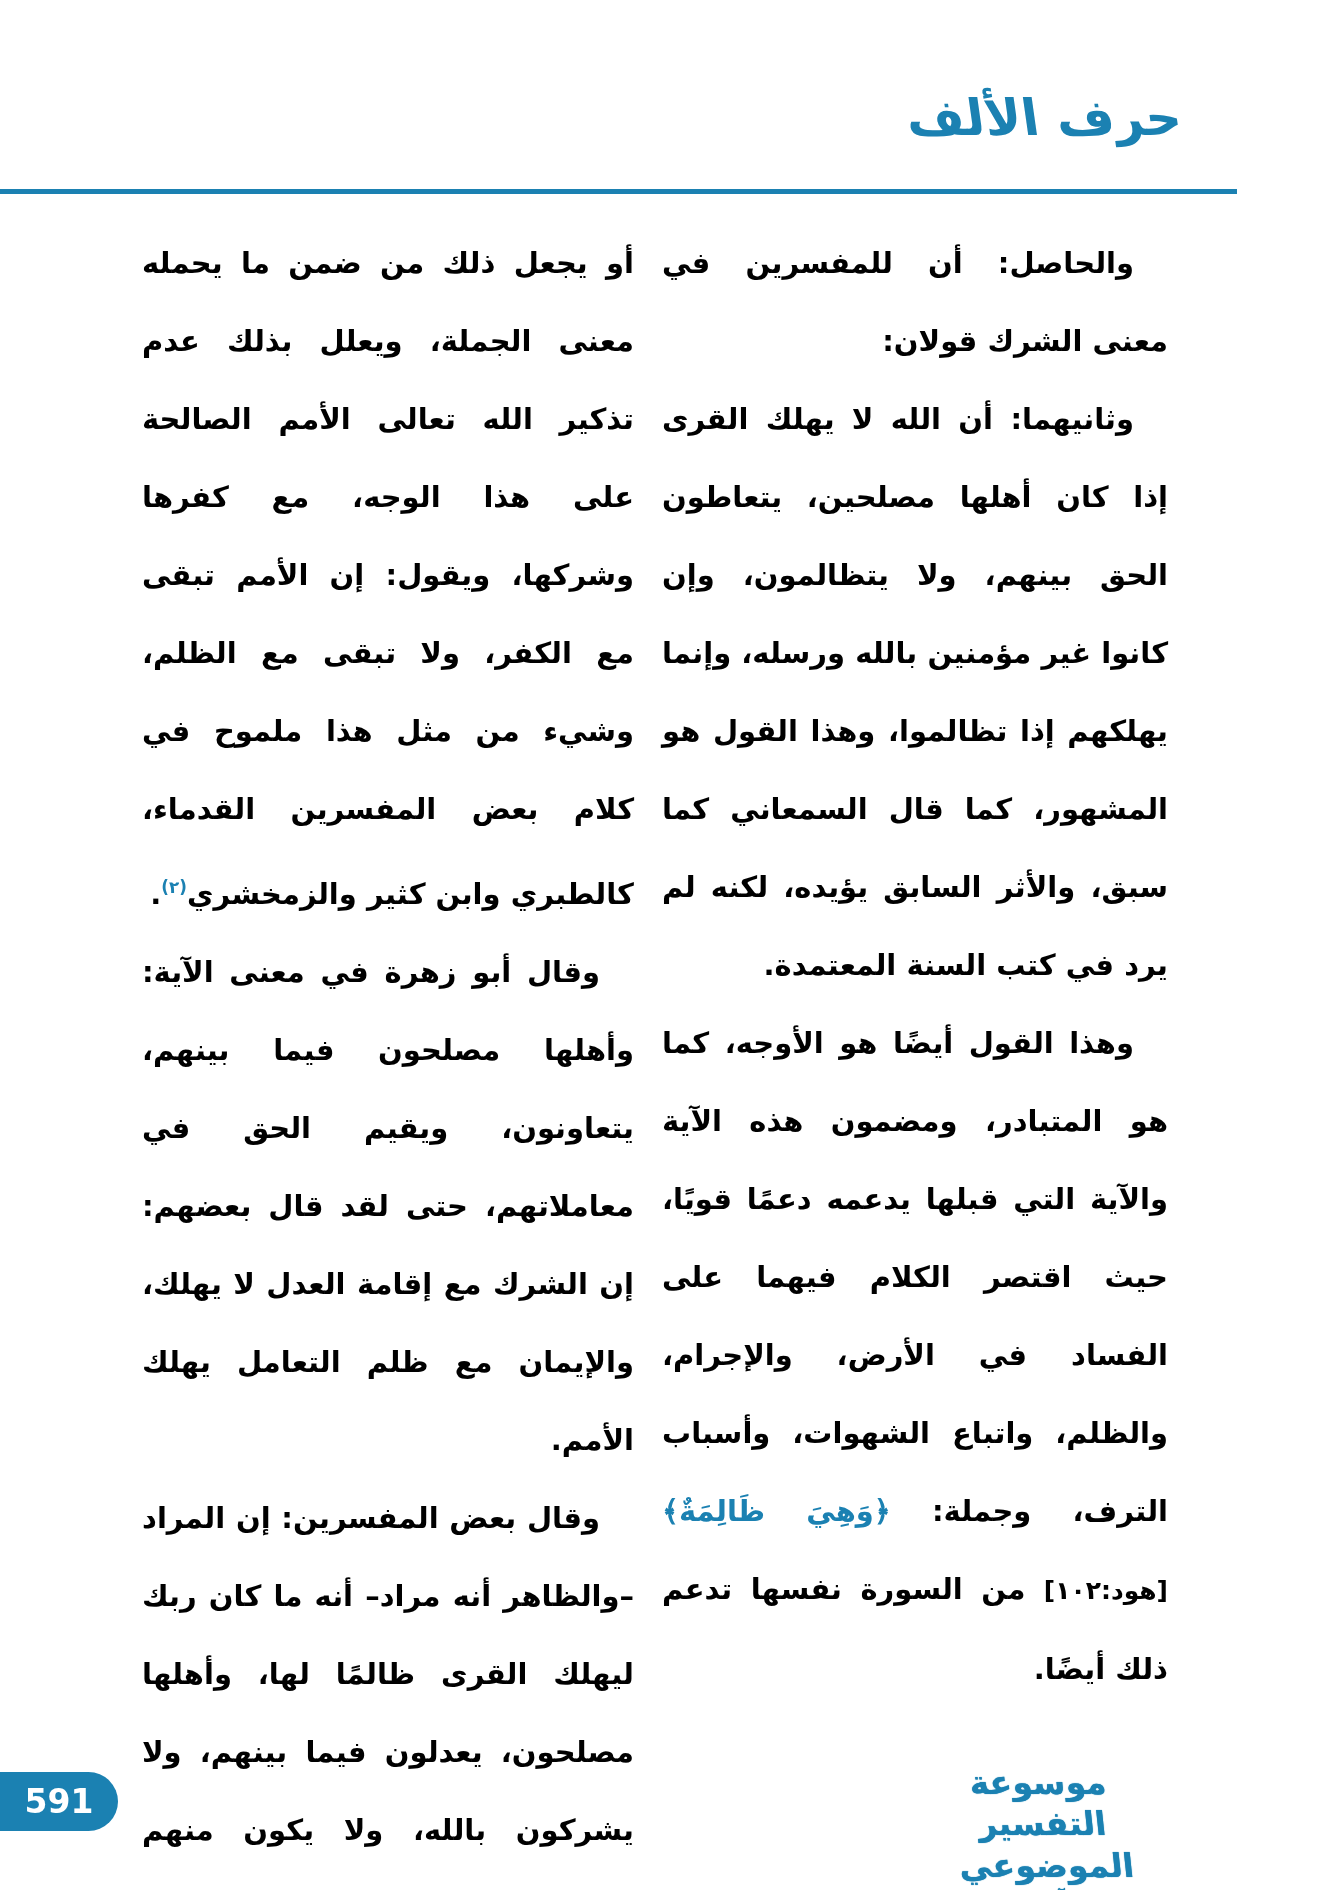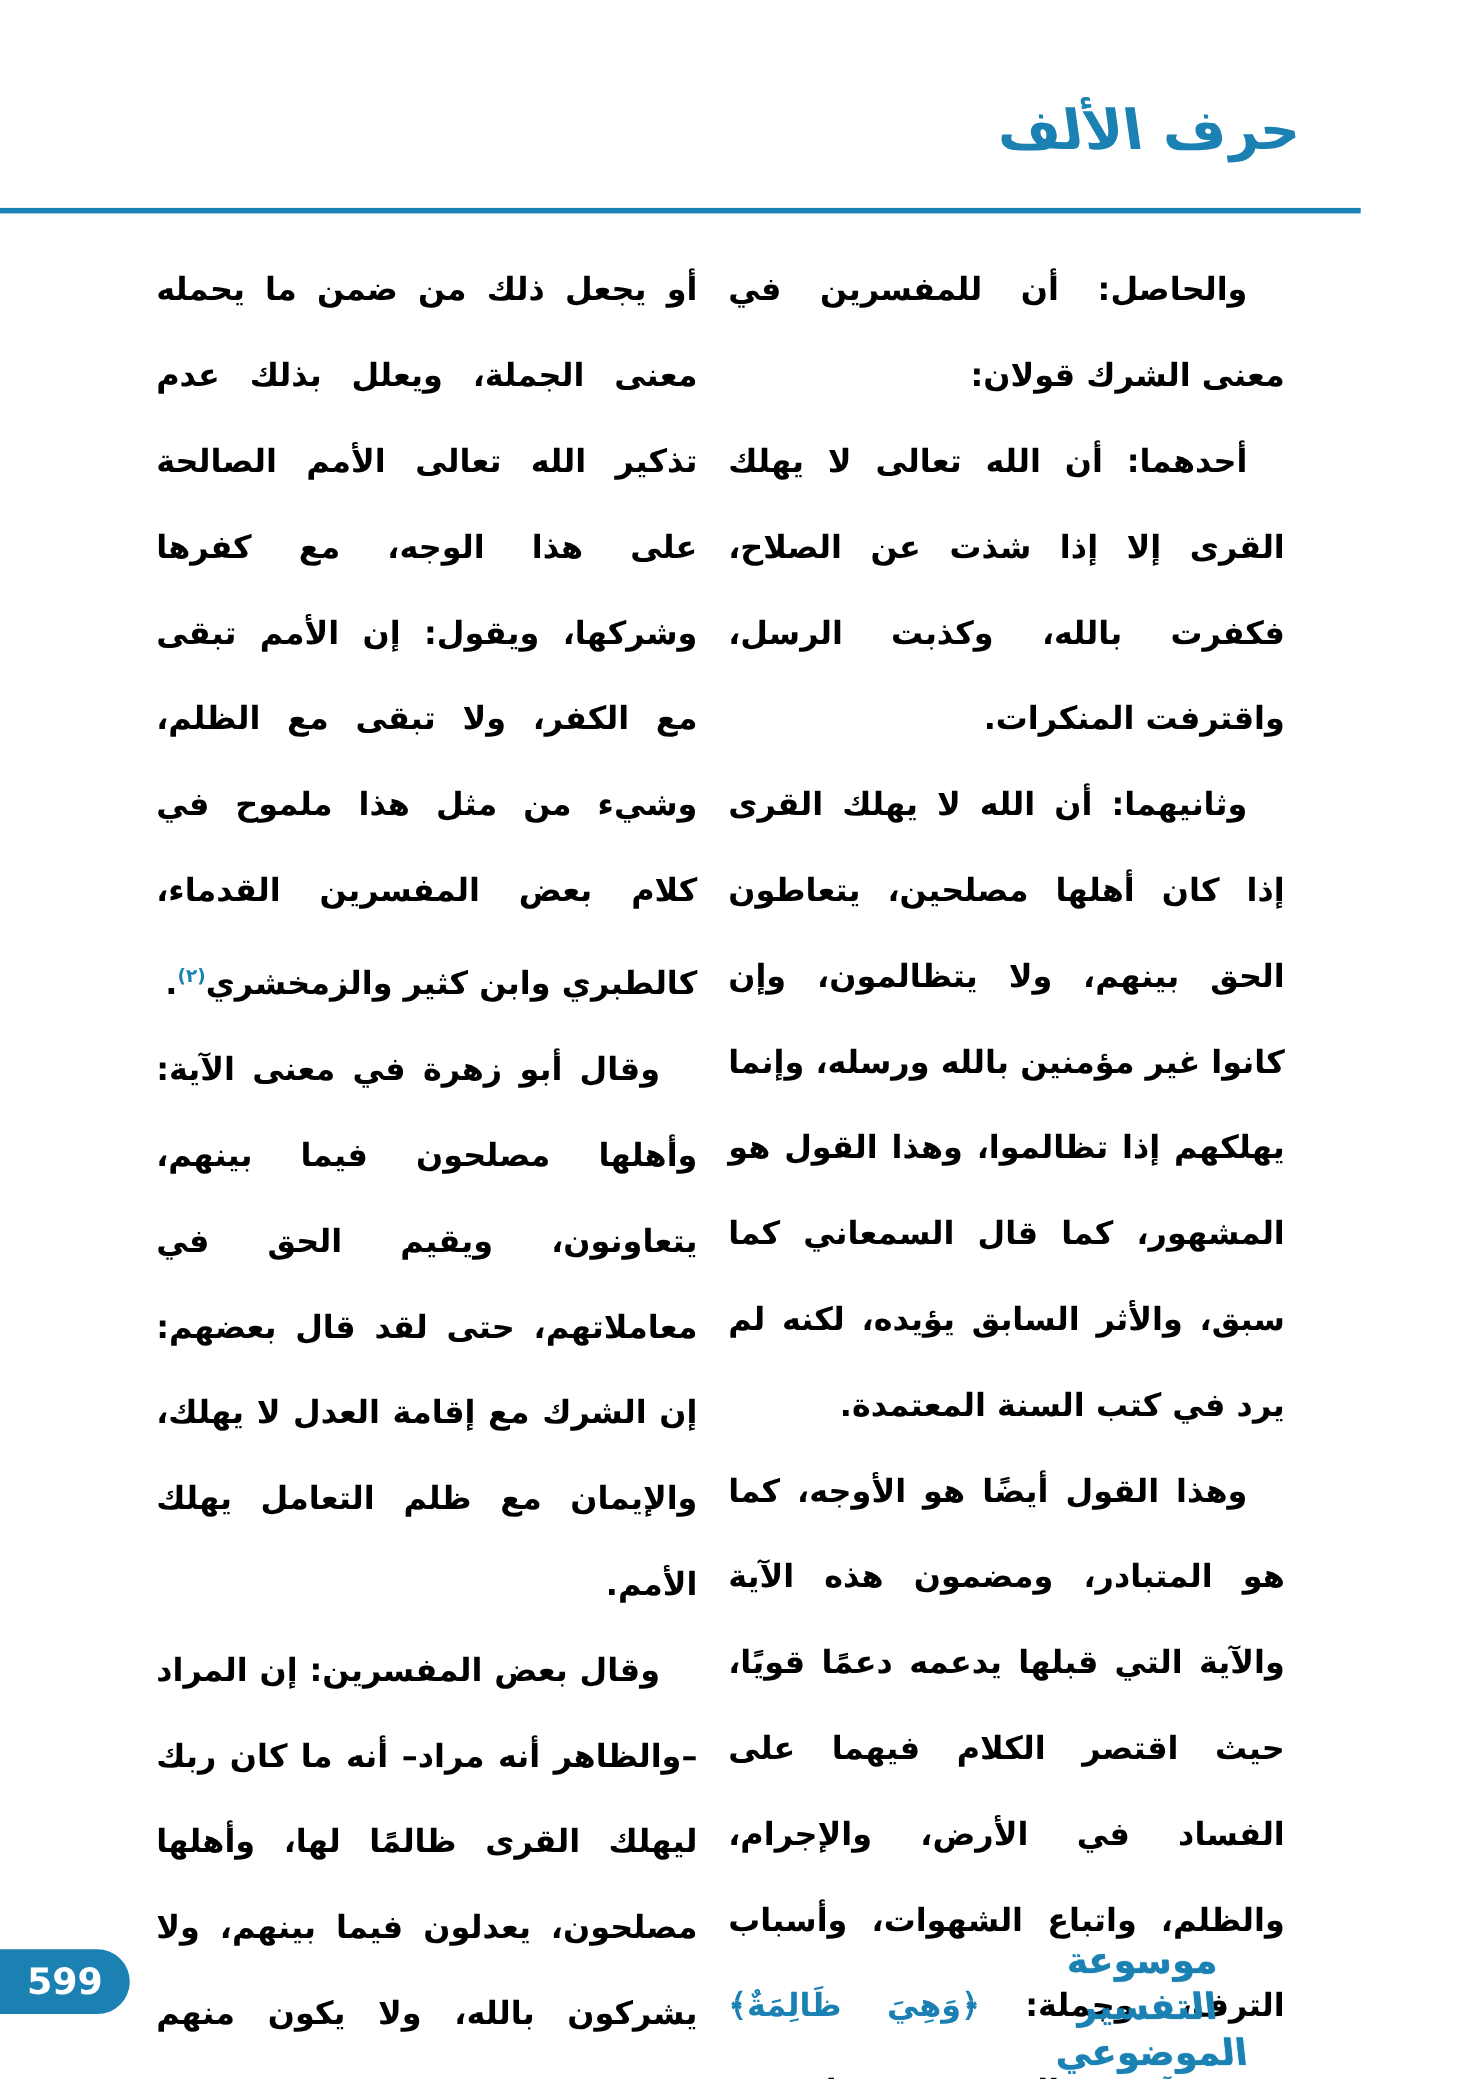--- a/index.html
+++ b/index.html
@@ -102,21 +102,20 @@
 <body>
 
 <div class="page">
 
   <div class="section-title">حرف الألف</div>
   <div class="header-rule"></div>
 
   <section class="col col-right">
     <div class="body-text" id="col-right-body">
         <p class="para indent"><span>والحاصل: أن للمفسرين في معنى الشرك قولان:</span></p>
-        <p class="para indent"><span>أحدهما: أن الله تعالى لا يهلك القرى إلا إذا شذت عن الصلاح، فكفرت بالله، وكذبت الرسل، واقترفت المنكرات.</span></p>
         <p class="para indent"><span>وثانيهما: أن الله لا يهلك القرى إذا كان أهلها مصلحين، يتعاطون الحق بينهم، ولا يتظالمون، وإن كانوا غير مؤمنين بالله ورسله، وإنما يهلكهم إذا تظالموا، وهذا القول هو المشهور، كما قال السمعاني كما سبق، والأثر السابق يؤيده، لكنه لم يرد في كتب السنة المعتمدة.</span></p>
         <p class="para indent"><span>وهذا القول أيضًا هو الأوجه، كما هو المتبادر، ومضمون هذه الآية والآية التي قبلها يدعمه دعمًا قويًا، حيث اقتصر الكلام فيهما على الفساد في الأرض، والإجرام، والظلم، واتباع الشهوات، وأسباب الترف، وجملة: </span><span class="quran">﴿وَهِيَ ظَالِمَةٌ﴾</span><span> </span><span class="ref">[هود:١٠٢]</span><span> من السورة نفسها تدعم ذلك أيضًا.</span></p>
       </div>
 
   </section>
 
   <section class="col col-left">
     <div class="body-text" id="col-left-body">
         <p class="para"><span>أو يجعل ذلك من ضمن ما يحمله معنى الجملة، ويعلل بذلك عدم تذكير الله تعالى الأمم الصالحة على هذا الوجه، مع كفرها وشركها، ويقول: إن الأمم تبقى مع الكفر، ولا تبقى مع الظلم، وشيء من مثل هذا ملموح في كلام بعض المفسرين القدماء، كالطبري وابن كثير والزمخشري</span><span class="fn-marker">(٢)</span><span>.</span></p>
         <p class="para indent"><span>وقال أبو زهرة في معنى الآية: وأهلها مصلحون فيما بينهم، يتعاونون، ويقيم الحق في معاملاتهم، حتى لقد قال بعضهم: إن الشرك مع إقامة العدل لا يهلك، والإيمان مع ظلم التعامل يهلك الأمم.</span></p>
@@ -132,15 +131,15 @@
       <div class="fn-rule"></div>
 
     </div>
   </section>
 
   <div class="footer-logo">
     <div class="logo-line1">موسوعة التفسير الموضوعي</div>
     <div class="logo-line2">للقرآن الكريم</div>
   </div>
 
-  <div class="page-number-badge">599</div>
+  <div class="page-number-badge">591</div>
 
 </div>
 
 </body></html>

